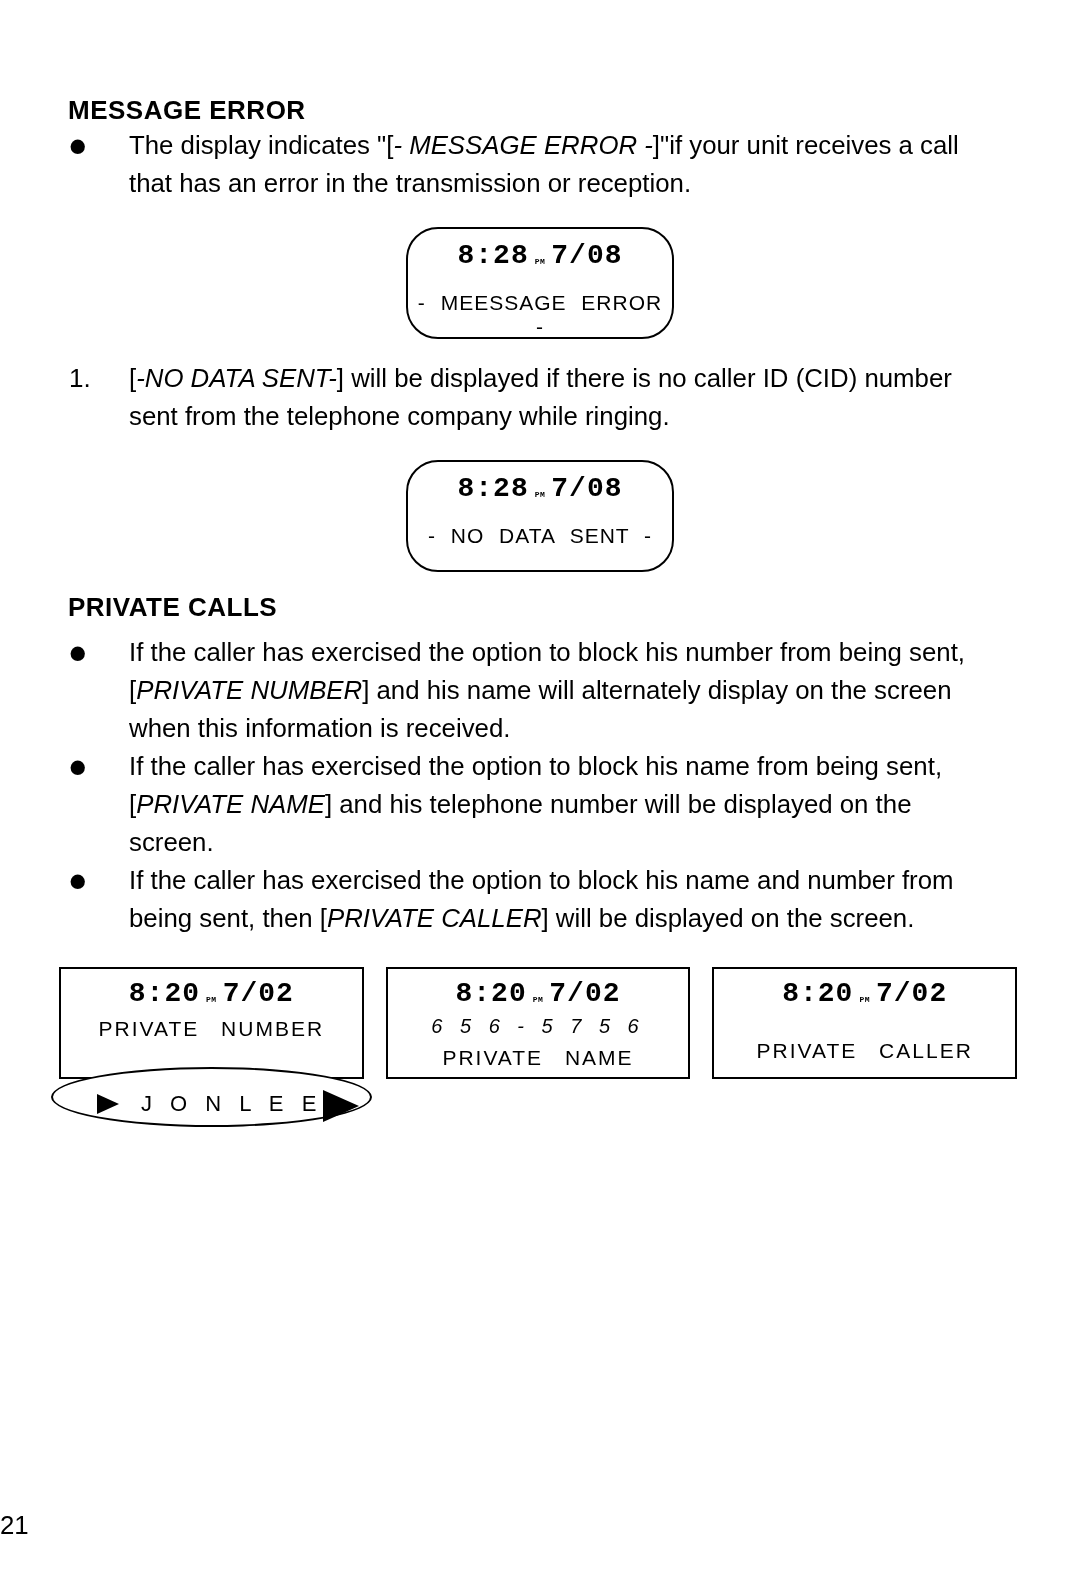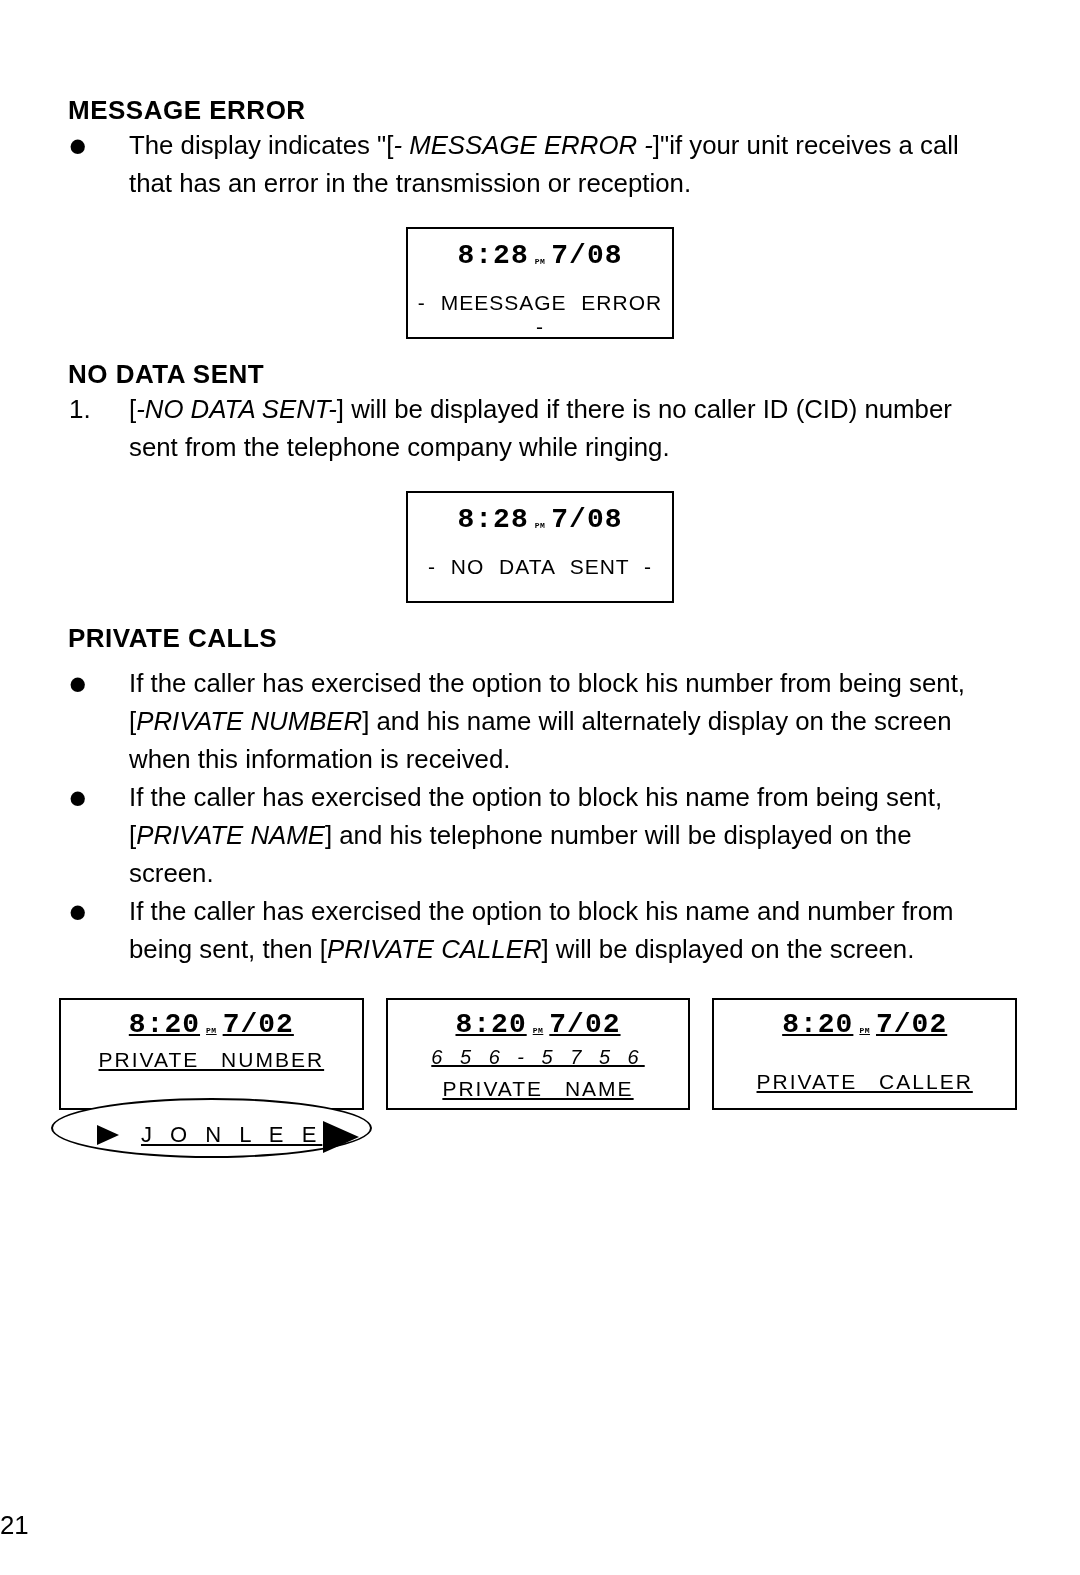--- a/index.html
+++ b/index.html
@@ -58,20 +58,21 @@
   .display-box {
     border: 2px solid #000;
     box-sizing: border-box;
     text-align: center;
   }
   .display-box.center-box {
     width: 268px;
     height: 112px;
     margin: 25px auto 20px auto;
     padding-top: 8px;
+    border-radius: 32px;
   }
   .display-time {
     font-family: "DSEG7 Classic","Digital-7","Segment7Standard","Courier New",monospace;
     font-weight: 700;
     font-size: 28px;
     letter-spacing: 1px;
     margin-bottom: 20px;
     display: flex;
     align-items: flex-end;
     justify-content: center;
@@ -94,21 +95,20 @@
     font-size: 20px;
     letter-spacing: 3px;
     word-spacing: 10px;
     margin-top: -4px;
   }
   .triple-row {
     display: flex;
     gap: 22px;
     margin: 0 18px 0 14px;
     align-items: flex-start;
-    text-decoration: underline;
   }
   .triple-col {
     flex: 1 1 0;
     position: relative;
   }
   .triple-box {
     border: 2px solid #000;
     box-sizing: border-box;
     height: 112px;
     text-align: center;
@@ -193,21 +193,20 @@
   </ul>
   <div class="display-box center-box">
     <div class="display-time">
       <span>8:28</span>
       <span class="pm-small">PM</span>
       <span>7/08</span>
     </div>
     <div class="display-msg">- MEESSAGE  ERROR -</div>
   </div>
 
-  <div class="section-heading">NO DATA SENT</div>
   <ul class="ul-outer">
     <li>
       <div class="number-bullet">1.</div>
       <div class="li-body">
         <span>[</span><span class="it">-NO DATA SENT-</span><span>] will be displayed if there is no caller ID (CID) number sent from the telephone company while ringing.</span>
       </div>
     </li>
   </ul>
   <div class="display-box center-box">
     <div class="display-time">

